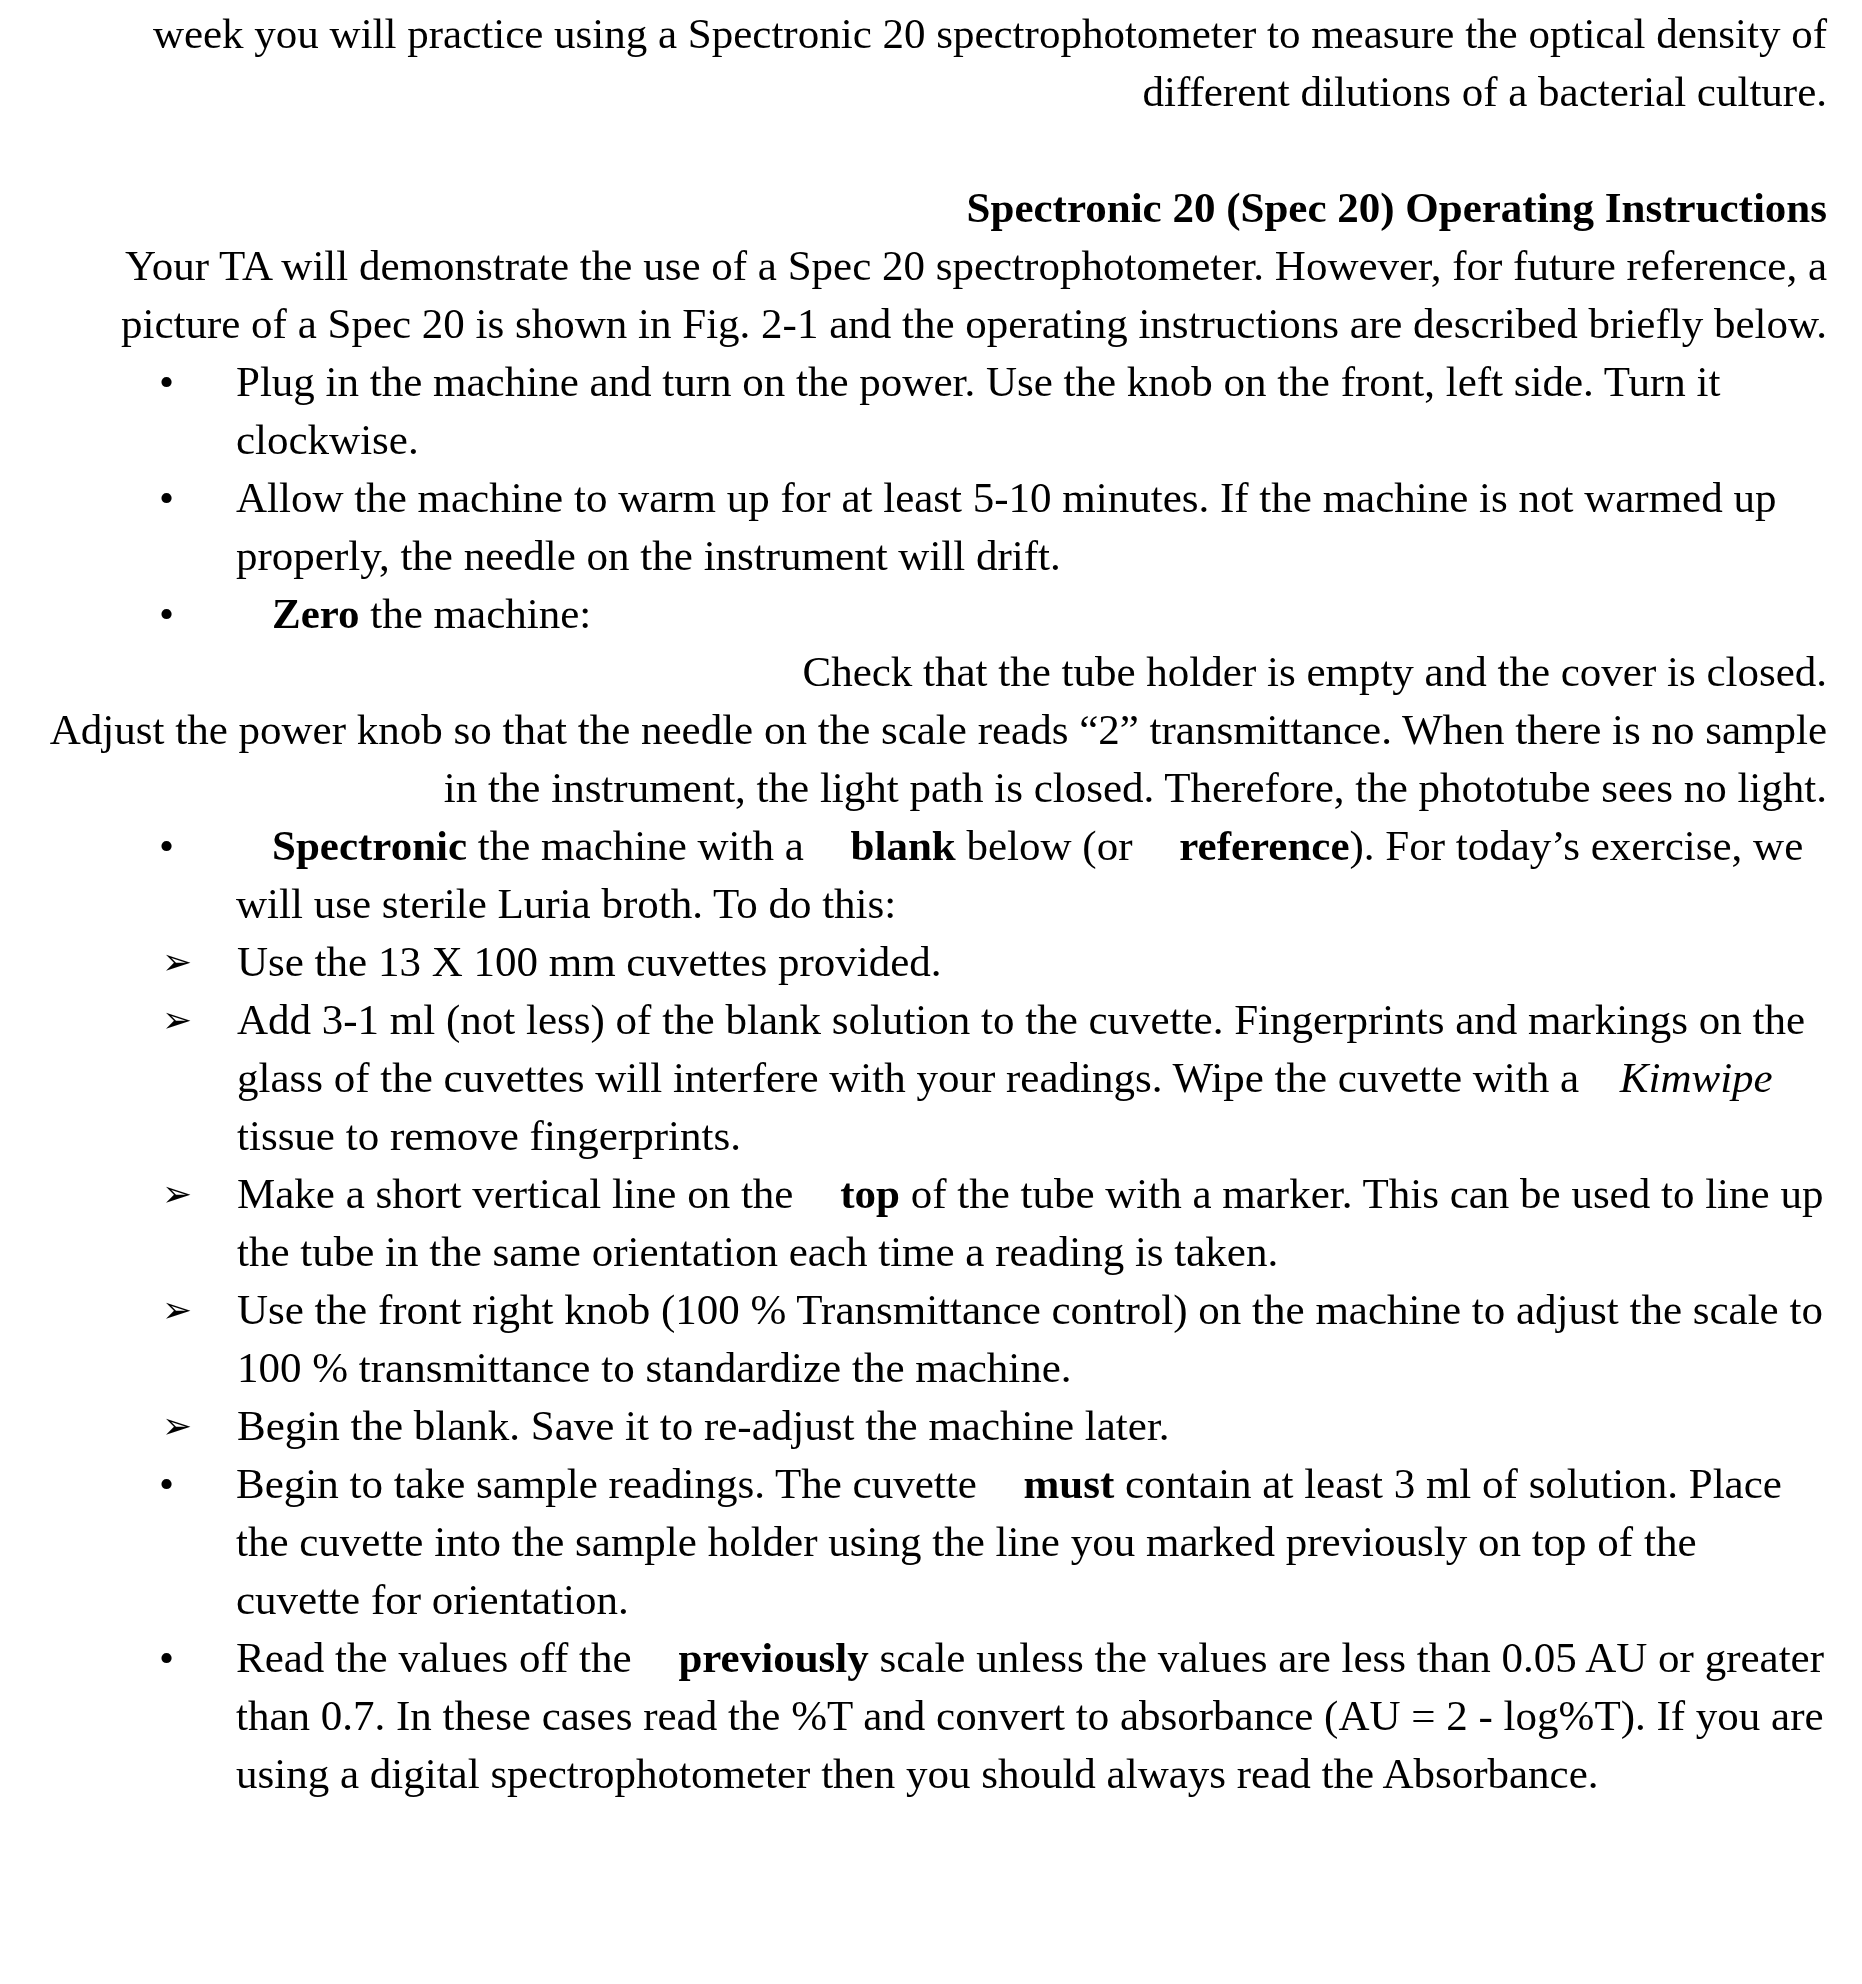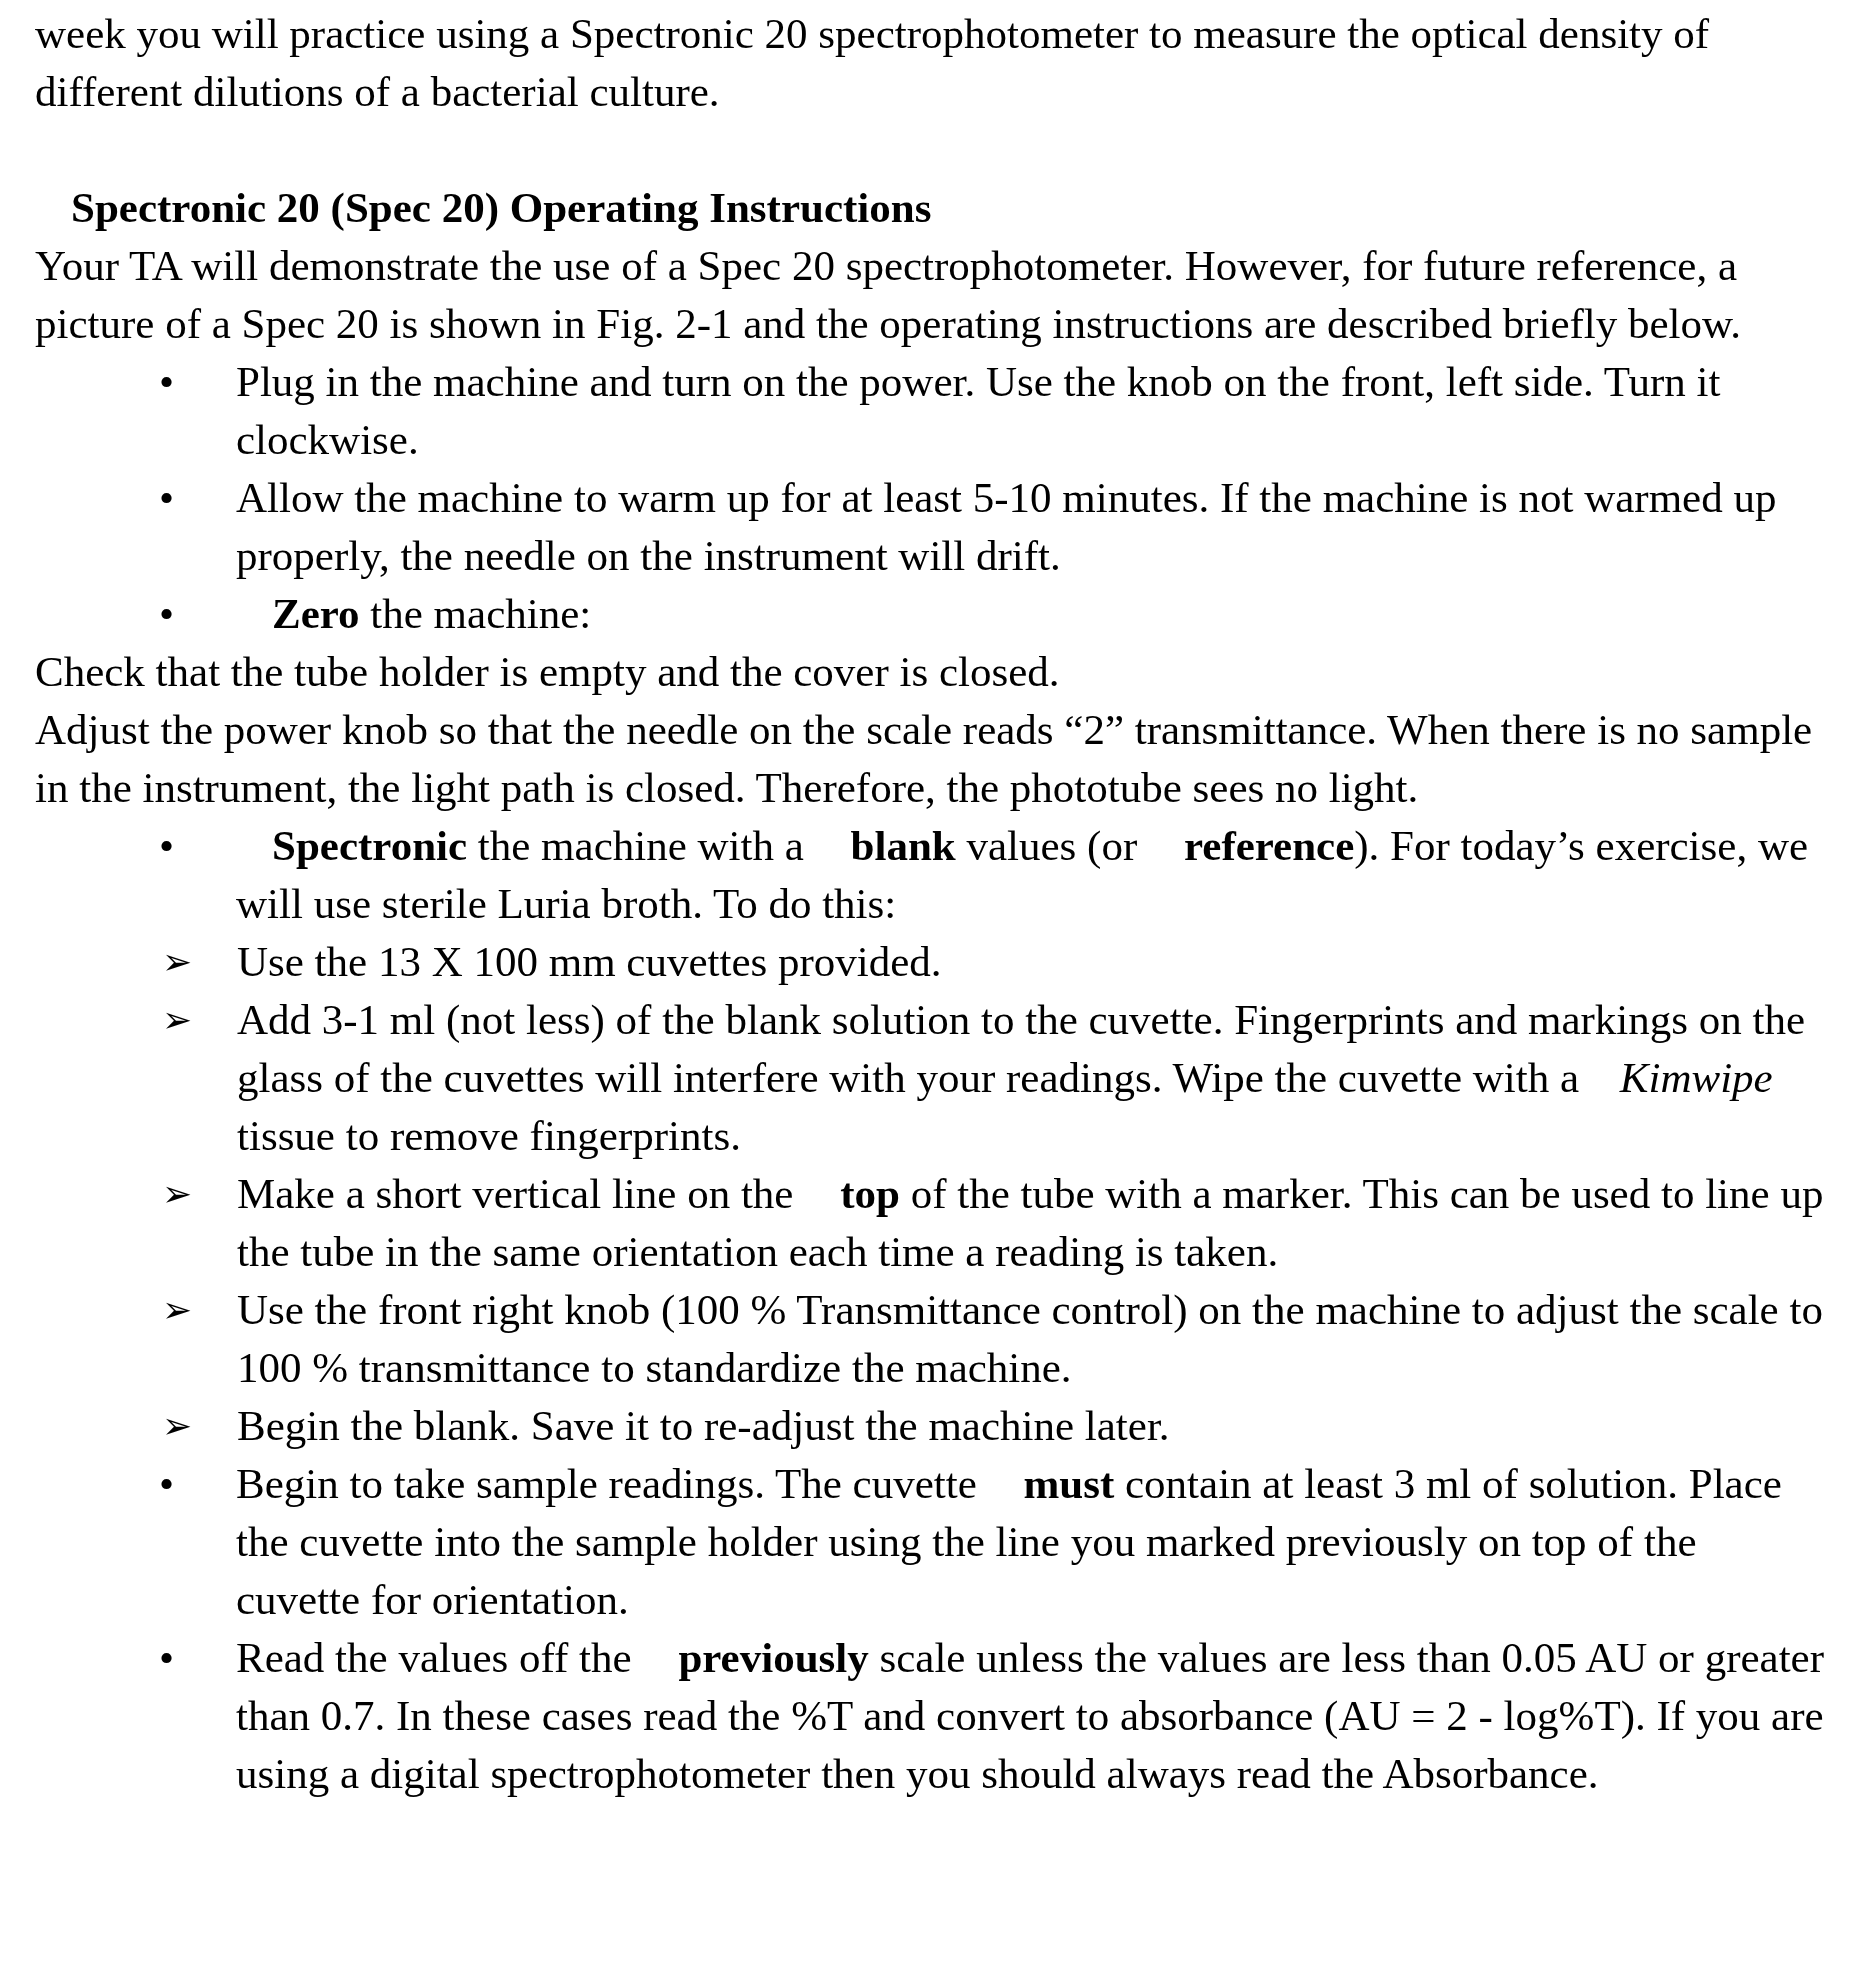--- a/index.html
+++ b/index.html
@@ -15,21 +15,21 @@
     line-height: 58px;
     color: #000000;
   }
   .page {
     box-sizing: border-box;
     width: 1862px;
     min-height: 1985px;
     padding: 4.8px 35px 29px 35px;
   }
   .block { margin: 0; }
-  .para { margin: 0; }
+  .para { margin: 0; text-align: right; }
   .para.after-gap { margin-bottom: 58px; }
   .heading { font-weight: bold; }
   .bold { font-weight: bold; margin-left: 36px; }
   .italic { font-style: italic; margin-left: 30px; }
 
   .li {
     display: flex;
     align-items: flex-start;
   }
   .li .marker {
@@ -78,21 +78,21 @@
     <span class="marker">•</span>
     <div class="content"><span class="bold">Zero</span><span> the machine:</span></div>
   </div>
 
   <p class="para block"><span>Check that the tube holder is empty and the cover is closed.</span></p>
 
   <p class="para block"><span>Adjust the power knob so that the needle on the scale reads “2” transmittance.  When there is no sample in the instrument, the light path is closed.  Therefore, the phototube sees no light.</span></p>
 
   <div class="li bullet block">
     <span class="marker">•</span>
-    <div class="content"><span class="bold">Spectronic</span><span> the machine with a </span><span class="bold">blank</span><span> values (or </span><span class="bold">reference</span><span>).  For today’s exercise, we will use sterile Luria broth.  To do this:</span></div>
+    <div class="content"><span class="bold">Spectronic</span><span> the machine with a </span><span class="bold">blank</span><span> below (or </span><span class="bold">reference</span><span>).  For today’s exercise, we will use sterile Luria broth.  To do this:</span></div>
   </div>
 
   <div class="li arrow block">
     <span class="marker">➢</span>
     <div class="content"><span>Use the 13 X 100 mm cuvettes provided.</span></div>
   </div>
 
   <div class="li arrow block">
     <span class="marker">➢</span>
     <div class="content"><span>Add 3-1 ml (not less) of the blank solution to the cuvette. Fingerprints and markings on the glass of the cuvettes will interfere with your readings.  Wipe the cuvette with a </span><span class="italic">Kimwipe</span><span> tissue to remove fingerprints.</span></div>

